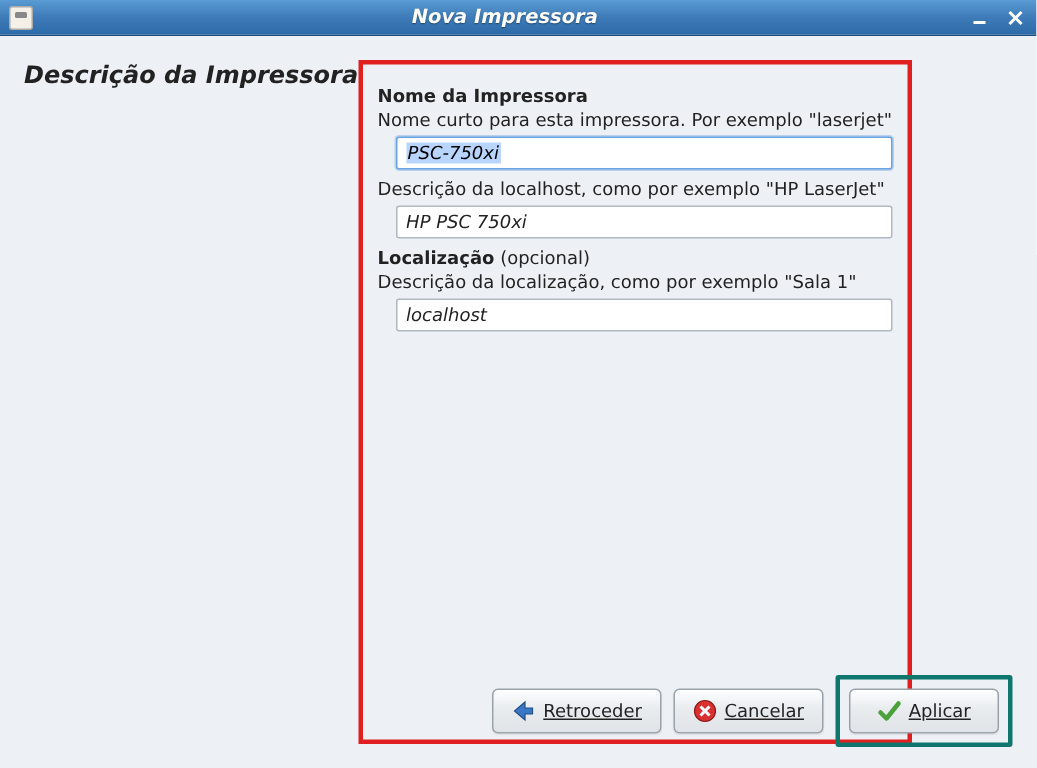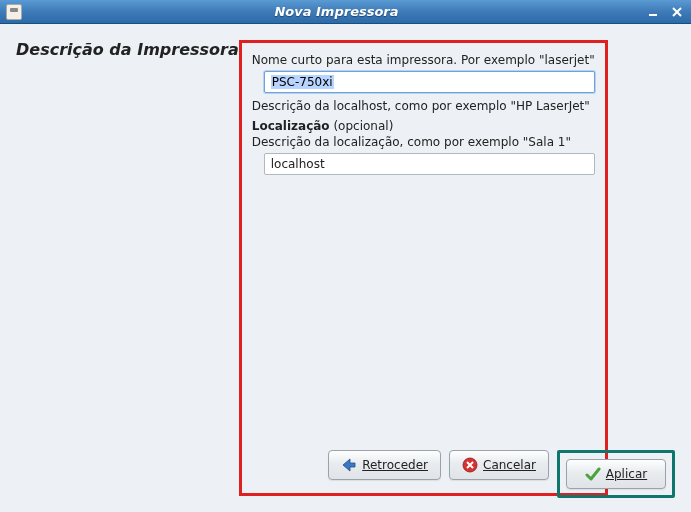--- a/index.html
+++ b/index.html
@@ -95,33 +95,34 @@
   .text-input {
     width: 100%;
     height: 22px;
     border: 1px solid #b0b8c0;
     border-radius: 2px;
     padding: 2px 6px;
     font-family: inherit;
     font-size: 12px;
     background: #fff;
     color: #222;
+    font-style: italic;
   }
   .text-input.focused {
     border: 1px solid #6aa3e0;
     box-shadow: 0 0 0 1px rgba(106,163,224,0.4);
   }
   .text-input.focused::selection { background: #b7d5ff; }
   .button-bar {
     position: absolute;
     right: 16px;
     bottom: 14px;
     display: flex;
     gap: 8px;
-    align-items: flex-start;
+    align-items: center;
   }
   .btn {
     height: 30px;
     min-width: 100px;
     background: linear-gradient(to bottom, #fefefe 0%, #e8ecef 45%, #e0e4e8 100%);
     border: 1px solid #9aa2aa;
     border-radius: 4px;
     display: flex;
     align-items: center;
     justify-content: center;
@@ -164,28 +165,34 @@
         </svg>
     </div>
   </div>
 </div>
 
 <div class="content">
   <div class="page-title">Descrição da Impressora</div>
 
   <div class="form-frame">
 
+    <div class="section-label">
+      <b>Nome da Impressora</b>
+    </div>
     <div class="section-help">Nome curto para esta impressora. Por exemplo "laserjet"</div>
     <div class="input-row">
       <div class="text-input focused" style="display:flex;align-items:center;">
         <span class="sel-highlight">PSC-750xi</span>
       </div>
     </div>
 
     <div class="section-help">Descrição da localhost, como por exemplo "HP LaserJet"</div>
+    <div class="input-row">
+      <input type="text" class="text-input" value="HP PSC 750xi" style="">
+    </div>
 
     <div class="section-label">
       <b>Localização</b><span> (opcional)</span>
     </div>
     <div class="section-help">Descrição da localização, como por exemplo "Sala 1"</div>
     <div class="input-row">
       <input type="text" class="text-input" value="localhost" style="">
     </div>
 
   </div>

